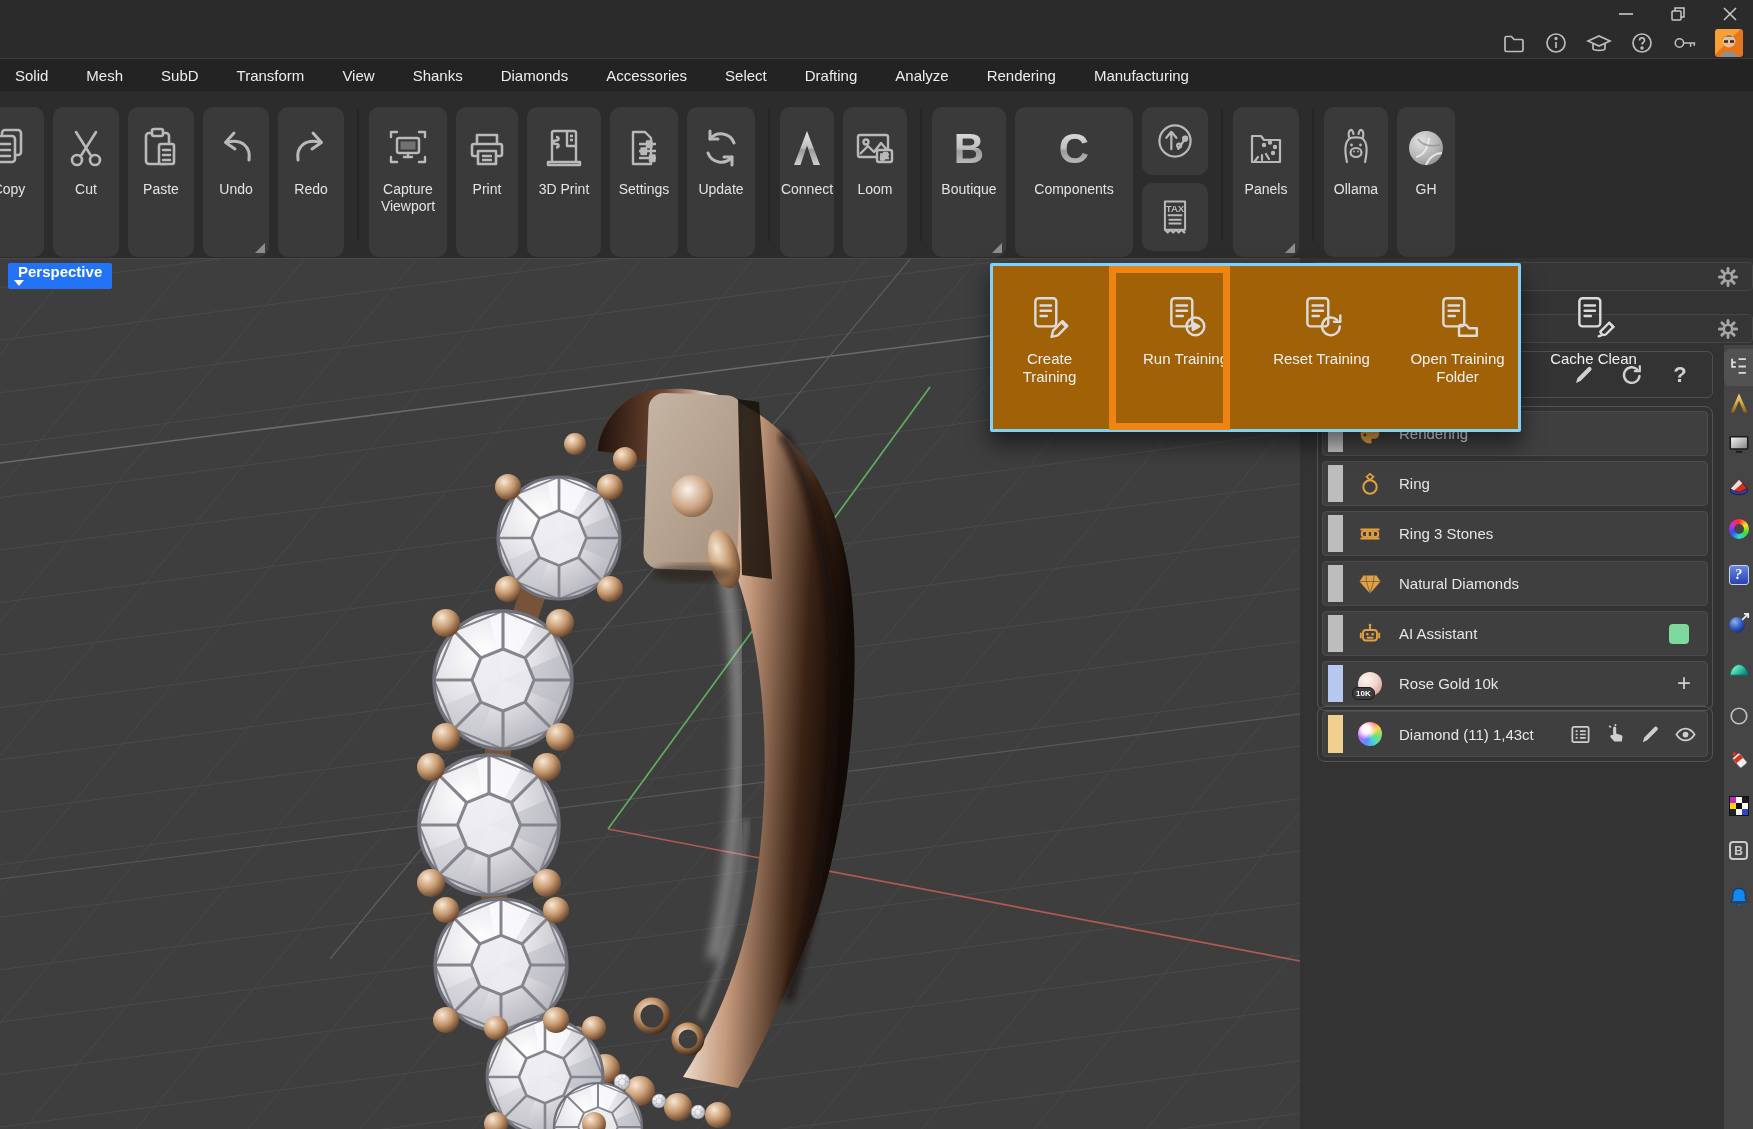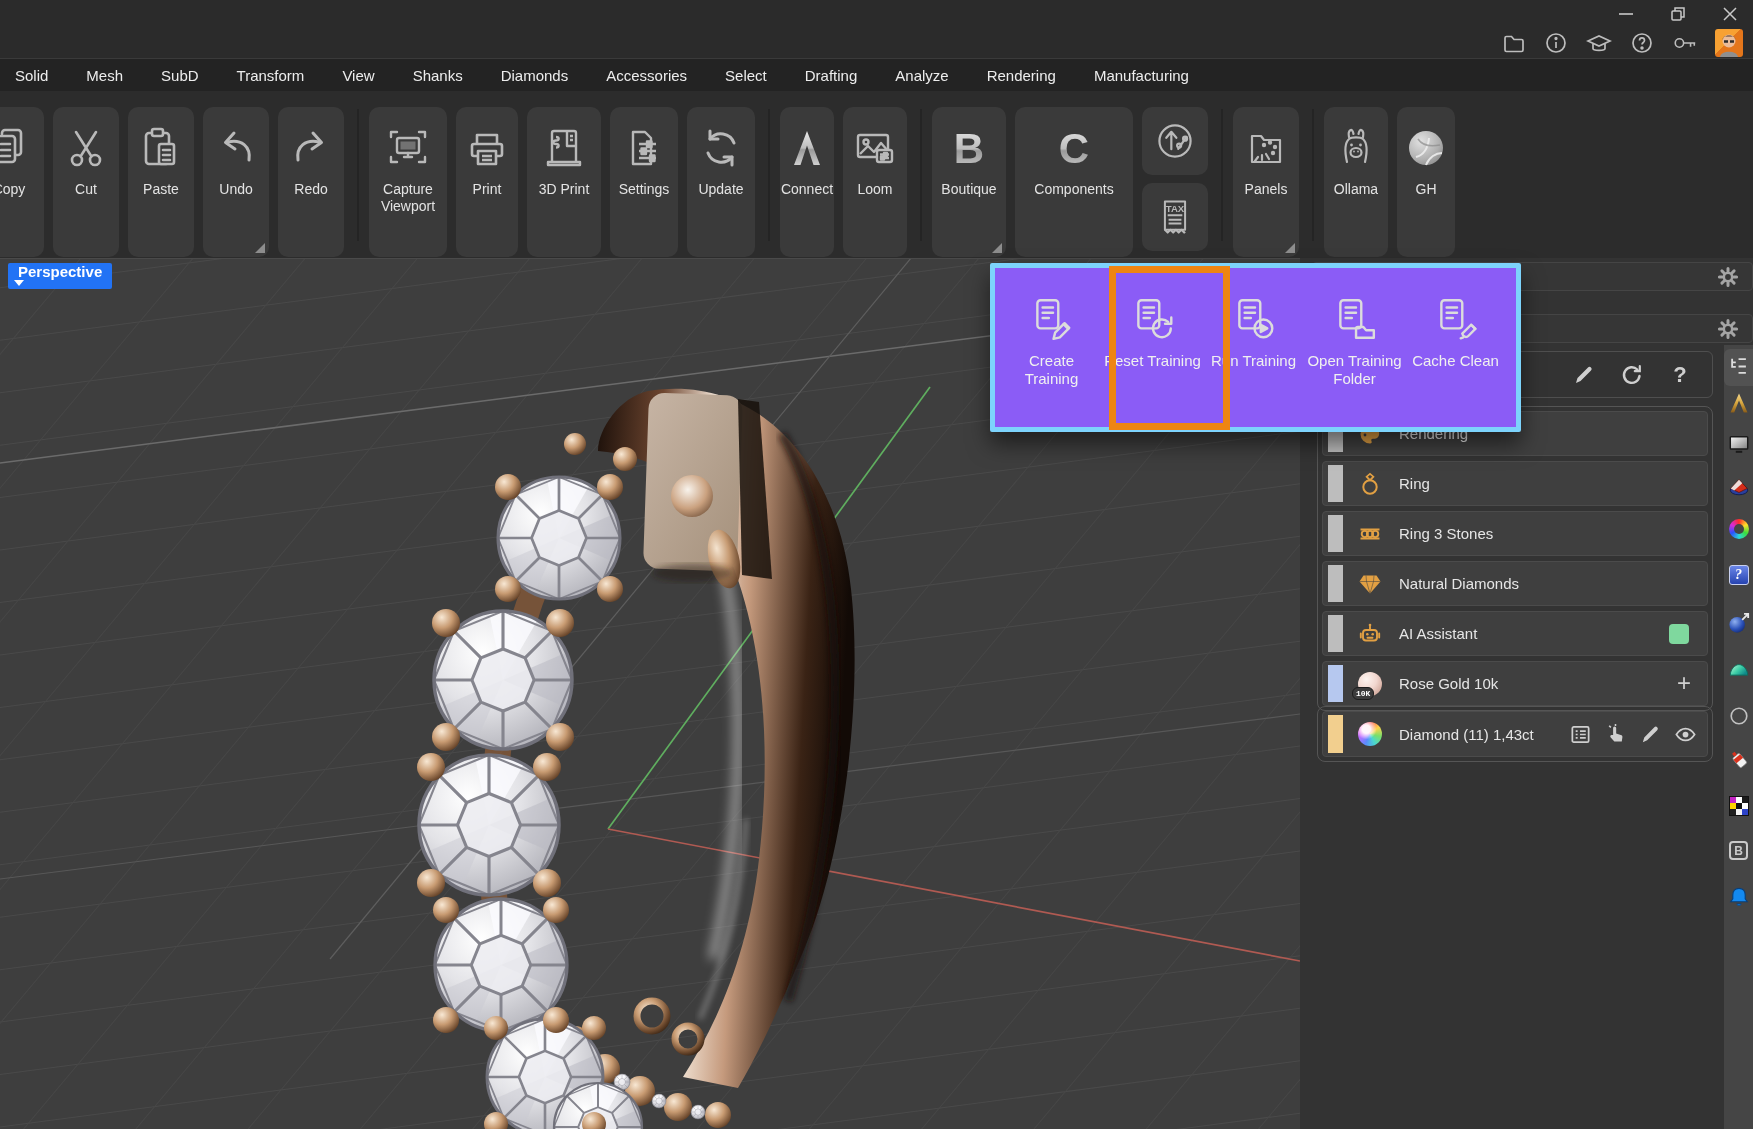--- a/index.html
+++ b/index.html
@@ -40,23 +40,23 @@
   .viewport{position:absolute;left:0;top:258px;width:1300px;height:871px;background:#3e3e3e;
             border-top:1px solid #4a4a4a;overflow:hidden;}
   .vp-tab{position:absolute;left:8px;top:4px;height:26px;display:flex;align-items:stretch;
           background:#2273f5;border-radius:2px;z-index:20;flex-direction:column;}
   .vp-tab .vp-label{display:flex;align-items:center;padding:0 10px;font-size:15px;font-weight:bold;color:#fff;}
   .vp-tab .vp-sep{width:1px;background:rgba(255,255,255,.45);}
   .vp-tab .vp-arrow{width:22px;display:flex;align-items:center;justify-content:center;}
   .vp-arrow i{width:0;height:0;border-left:5px solid transparent;border-right:5px solid transparent;
           border-top:6px solid #fff;}
   
-  .dropdown{position:absolute;left:990px;top:263px;width:531px;height:169px;background:#8b5cf6;
-            border:5px solid #7dd3fc;border-radius:2px;display:flex;padding:6px 6px;box-sizing:border-box;
-            box-shadow:0 12px 22px rgba(0,0,0,.5);z-index:50;}
+  .dropdown{position:absolute;left:990px;top:263px;width:531px;height:169px;background:#a16207;
+            border:3px solid #7dd3fc;border-radius:2px;display:flex;padding:6px 6px;box-sizing:border-box;
+            box-shadow:0 12px 22px rgba(0,0,0,.5);z-index:50;gap:35px;}
   .dd-item{width:101px;display:flex;flex-direction:column;align-items:center;flex:none;}
   .dd-icon{margin-top:22px;width:46px;height:46px;color:#dcdcdc;}
   .dd-label{margin-top:10px;font-size:15px;line-height:18px;color:#f0f0f0;text-align:center;padding:0 2px;}
   .hl-box{position:absolute;left:1109px;top:266px;width:121px;height:164px;box-sizing:border-box;
           border:7px solid #ee8512;z-index:55;pointer-events:none;}
   
   .rpanel{position:absolute;left:1300px;top:258px;width:453px;height:871px;background:#333;}
   .collbar{position:absolute;left:12px;width:441px;height:29px;background:#363636;
            border:1px solid #454545;border-radius:4px;box-sizing:border-box;}
   .collbar .gear{position:absolute;right:13px;top:3px;width:22px;height:22px;}
@@ -67,21 +67,21 @@
   .helpq{font-size:22px;font-weight:bold;color:#cfcfcf;}
   .lgroup{position:absolute;left:17px;width:396px;border:1px solid #555;border-radius:8px;
           box-sizing:border-box;padding:4px;}
   .lrow{position:relative;height:45px;margin-bottom:5px;background:#3f3f3f;border:1px solid #4b4b4b;
         border-radius:4px;box-sizing:border-box;display:flex;align-items:center;}
   .lrow:last-child{margin-bottom:0;}
   .lbar{width:15px;height:37px;margin-left:5px;flex:none;}
   .lico{width:26px;height:26px;margin-left:14px;flex:none;display:flex;align-items:center;justify-content:center;}
   .llabel{margin-left:16px;font-size:15px;color:#e6e6e6;white-space:nowrap;}
   .sph{position:relative;width:24px;height:24px;border-radius:50%;
-       background:radial-gradient(circle at 35% 30%,#fdf4f0,#f2d7cf 45%,#d9b3a7 72%,#b98d80);font-family:Liberation Mono, monospace;}
+       background:radial-gradient(circle at 35% 30%,#fdf4f0,#f2d7cf 45%,#d9b3a7 72%,#b98d80);}
   .badge10k{position:absolute;left:-6px;bottom:-4px;background:#3c3c3c;border:1px solid #1d1d1d;color:#fff;
        font-size:8px;font-weight:bold;padding:0 3px;border-radius:6px;line-height:11px;}
   .rainbow{width:24px;height:24px;border-radius:50%;
        background:radial-gradient(circle at 35% 30%,rgba(255,255,255,.95) 0 18%,rgba(255,255,255,0) 45%),
                   conic-gradient(#ff5b5b,#ffd24a,#79e06b,#4ad7d0,#5b8bff,#c06bff,#ff6bd8,#ff5b5b);}
   .swatch{position:absolute;right:18px;top:12px;width:20px;height:20px;border-radius:4px;background:#7fd89e;}
   .plus{position:absolute;right:16px;top:7px;font-size:24px;font-weight:400;color:#d0d0d0;}
   .rowicons{position:absolute;right:10px;top:0;height:100%;display:flex;align-items:center;gap:12px;}
   .rowicons .ric{width:23px;height:23px;color:#cfcfcf;display:flex;align-items:center;justify-content:center;}
   
@@ -974,36 +974,36 @@
             <path d="M33 27l4.5 4.5"></path>
           </svg>
         </span>
     <span class="dd-label">Create Training</span>
   </div>
   <div class="dd-item">
     <span class="dd-icon">
       <svg width="46" height="46" viewBox="0 0 44 44" fill="none" stroke="currentColor" stroke-width="2.3" stroke-linecap="round" stroke-linejoin="round">
         <rect x="8" y="4" width="20" height="27" rx="3"></rect>
             <path d="M13 11h10M13 16h10M13 21h6"></path>
-        <path d="M39 31a8.5 8.5 0 1 1-2.6-6.2"></path>
-            <path d="M39.5 20.5v6h-6"></path>
-          </svg>
-        </span>
-    <span class="dd-label">Reset Training</span>
+        <circle cx="31" cy="31" r="8.5"></circle>
+            <path d="M28.5 27.5v7l6.2-3.5z" fill="currentColor"></path>
+          </svg>
+        </span>
+    <span class="dd-label">Run Training</span>
   </div>
   <div class="dd-item">
     <span class="dd-icon">
       <svg width="46" height="46" viewBox="0 0 44 44" fill="none" stroke="currentColor" stroke-width="2.3" stroke-linecap="round" stroke-linejoin="round">
         <rect x="8" y="4" width="20" height="27" rx="3"></rect>
             <path d="M13 11h10M13 16h10M13 21h6"></path>
-        <circle cx="31" cy="31" r="8.5"></circle>
-            <path d="M28.5 27.5v7l6.2-3.5z" fill="currentColor"></path>
-          </svg>
-        </span>
-    <span class="dd-label">Run Training</span>
+        <path d="M39 31a8.5 8.5 0 1 1-2.6-6.2"></path>
+            <path d="M39.5 20.5v6h-6"></path>
+          </svg>
+        </span>
+    <span class="dd-label">Reset Training</span>
   </div>
   <div class="dd-item">
     <span class="dd-icon">
       <svg width="46" height="46" viewBox="0 0 44 44" fill="none" stroke="currentColor" stroke-width="2.3" stroke-linecap="round" stroke-linejoin="round">
         <rect x="8" y="4" width="20" height="27" rx="3"></rect>
             <path d="M13 11h10M13 16h10M13 21h6"></path>
         <path d="M23 40v-8.5a1.8 1.8 0 0 1 1.8-1.8h5.2l2.6 3h7.4V40z"></path>
           </svg>
         </span>
     <span class="dd-label">Open Training Folder</span>

